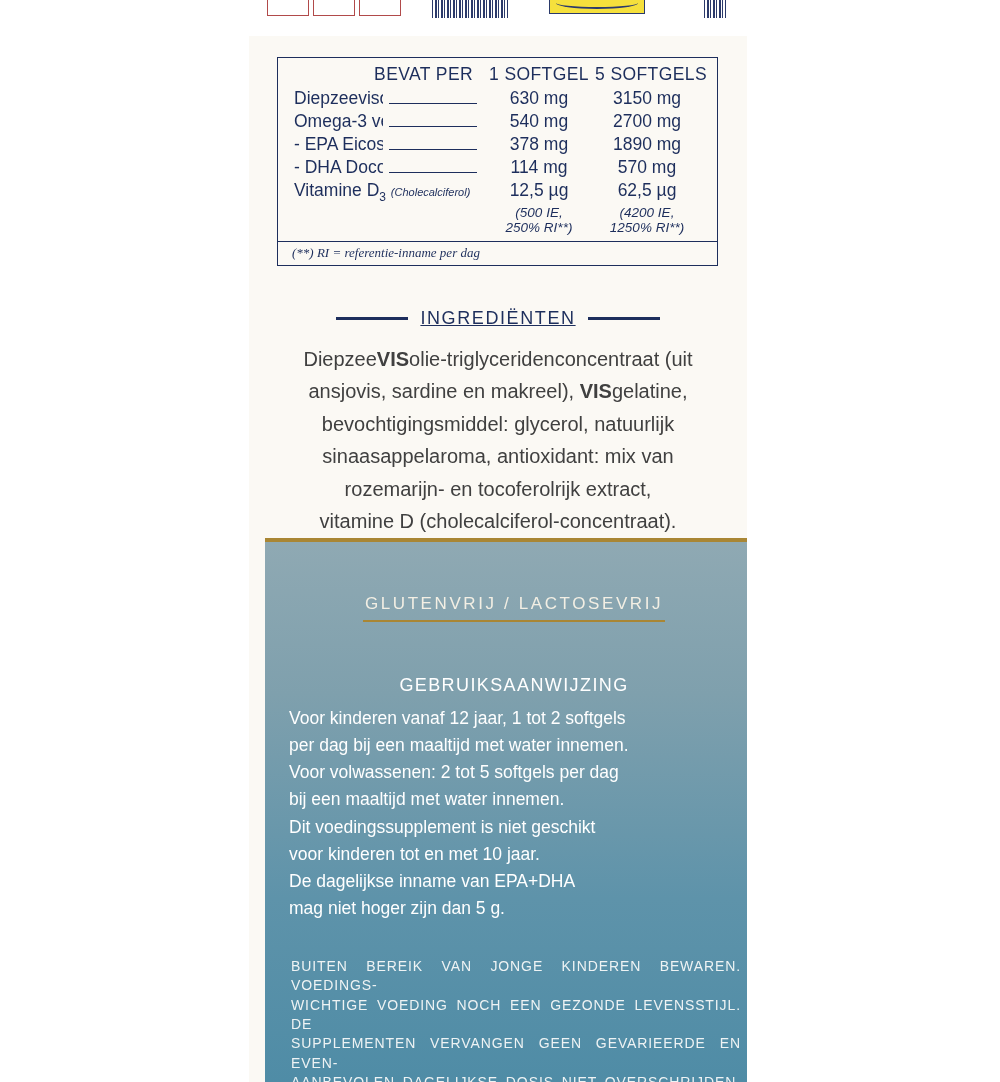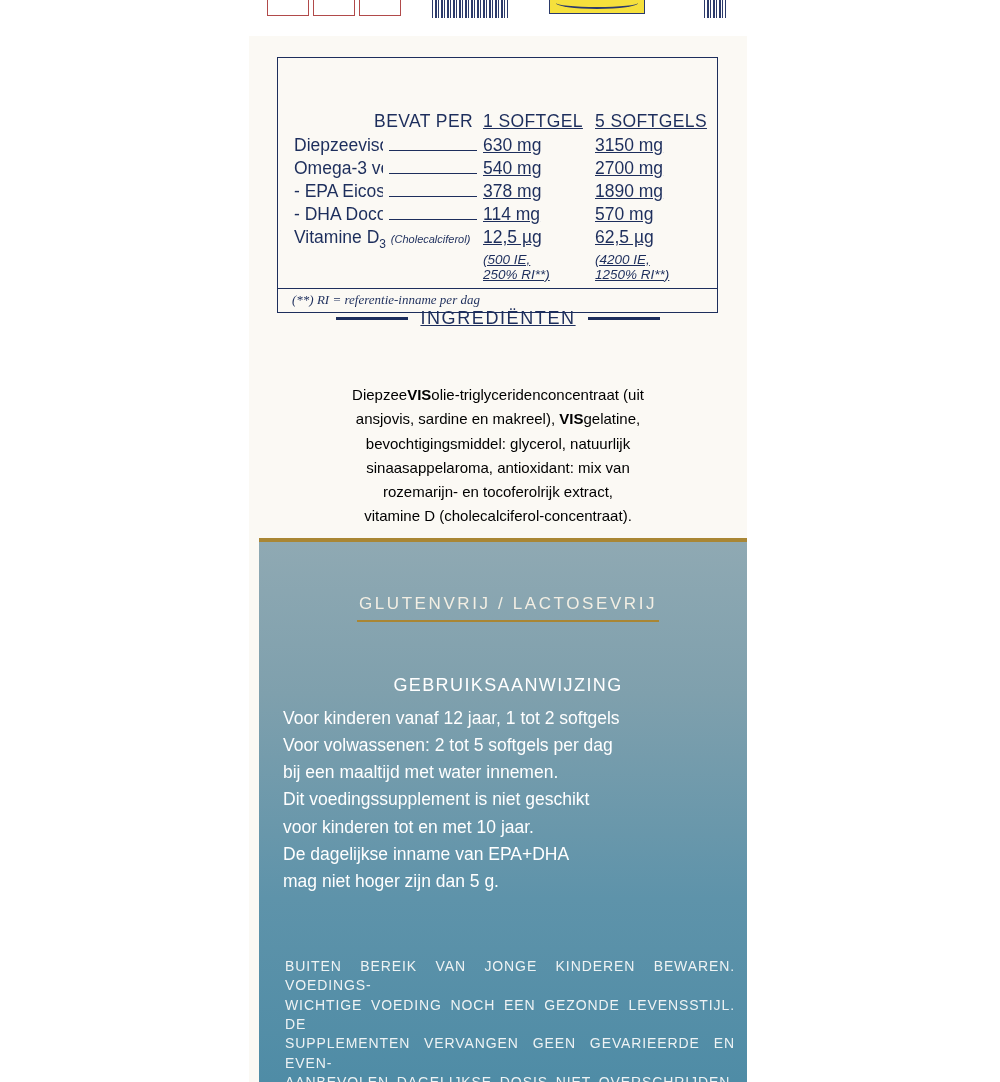--- a/index.html
+++ b/index.html
@@ -103,31 +103,29 @@
     box-sizing: border-box;
     color: #1d2e5c;
   }
   .nutri-head {
     display: flex;
     align-items: baseline;
     justify-content: flex-end;
     padding: 6px 18px 2px 16px;
     font-size: 17.5px;
     letter-spacing: .4px;
-    margin-top: 47px;
   }
   .nutri-head .title {
     flex: 1;
     text-align: right;
     padding-right: 10px;
   }
   .col-a, .col-b {
-    text-align: left;
+    text-align: center;
     white-space: nowrap;
-    text-decoration: underline;
   }
   .col-a { width: 112px; }
   .col-b { width: 104px; }
   .nutri-row {
     display: flex;
     align-items: baseline;
     padding: 1px 18px 1px 16px;
     font-size: 17.5px;
   }
   .nutri-row .nm {
@@ -186,31 +184,30 @@
     font-size: 18px;
     letter-spacing: 1.6px;
     padding: 0 12px;
   }
   .ingr-body {
     position: absolute;
     left: 36px;
     top: 343px;
     width: 426px;
     text-align: center;
-    color: #000000;
-    font-size: 15px;
+    color: #404040;
+    font-size: 20px;
     line-height: 1.62;
-    margin-top: 40px;
   }
   .ingr-body b { font-weight: 700; }
 
   
   .teal {
     position: absolute;
-    left: 10px;
+    left: 16px;
     top: 538px;
     width: 498px;
     height: 544px;
     background: linear-gradient(to bottom, #8fa9b3 0%, #7fa0ad 28%, #5e93aa 66%, #4f8ca6 100%);
     border-top: 4px solid #a98634;
     box-sizing: border-box;
   }
   .gluten {
     position: absolute;
     left: 0;
@@ -355,20 +352,21 @@
     <div class="teal">
       <div class="gluten">
         <span>GLUTENVRIJ / LACTOSEVRIJ</span>
         <div class="uline"></div>
       </div>
 
       <div class="usage-head">GEBRUIKSAANWIJZING</div>
 
       <div class="usage-body">
         <div>Voor kinderen vanaf 12 jaar, 1 tot 2 softgels</div>
+        <div>per dag bij een maaltijd met water innemen.</div>
         <div>Voor volwassenen: 2 tot 5 softgels per dag</div>
         <div>bij een maaltijd met water innemen.</div>
         <div>Dit voedingssupplement is niet geschikt</div>
         <div>voor kinderen tot en met 10 jaar.</div>
         <div>De dagelijkse inname van EPA+DHA</div>
         <div>mag niet hoger zijn dan 5 g.</div>
       </div>
 
       <div class="warning">
         <div>BUITEN BEREIK VAN JONGE KINDEREN BEWAREN. VOEDINGS-</div>

